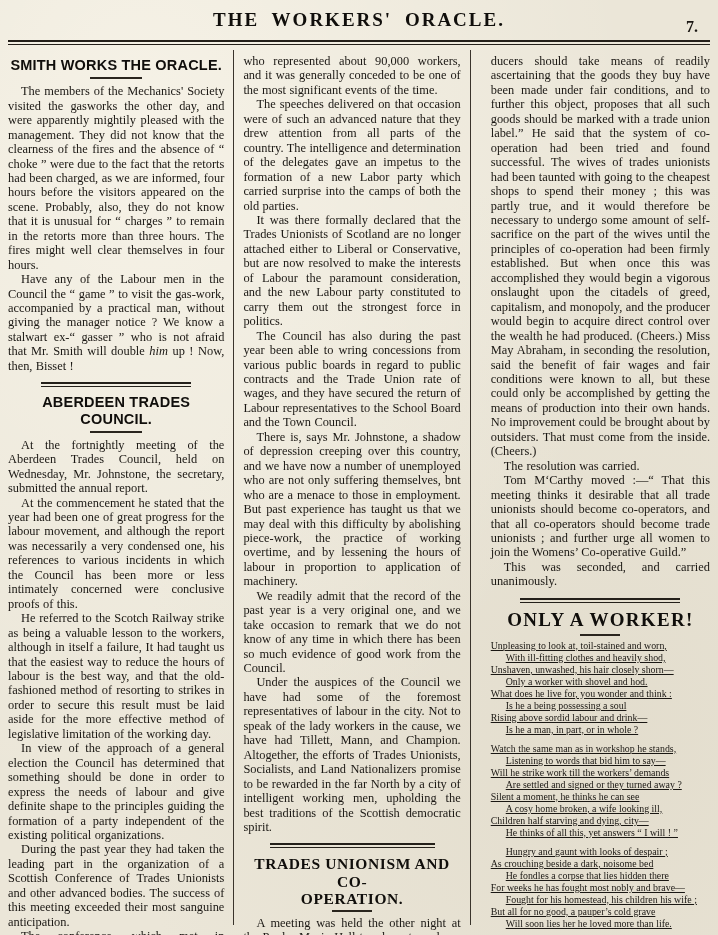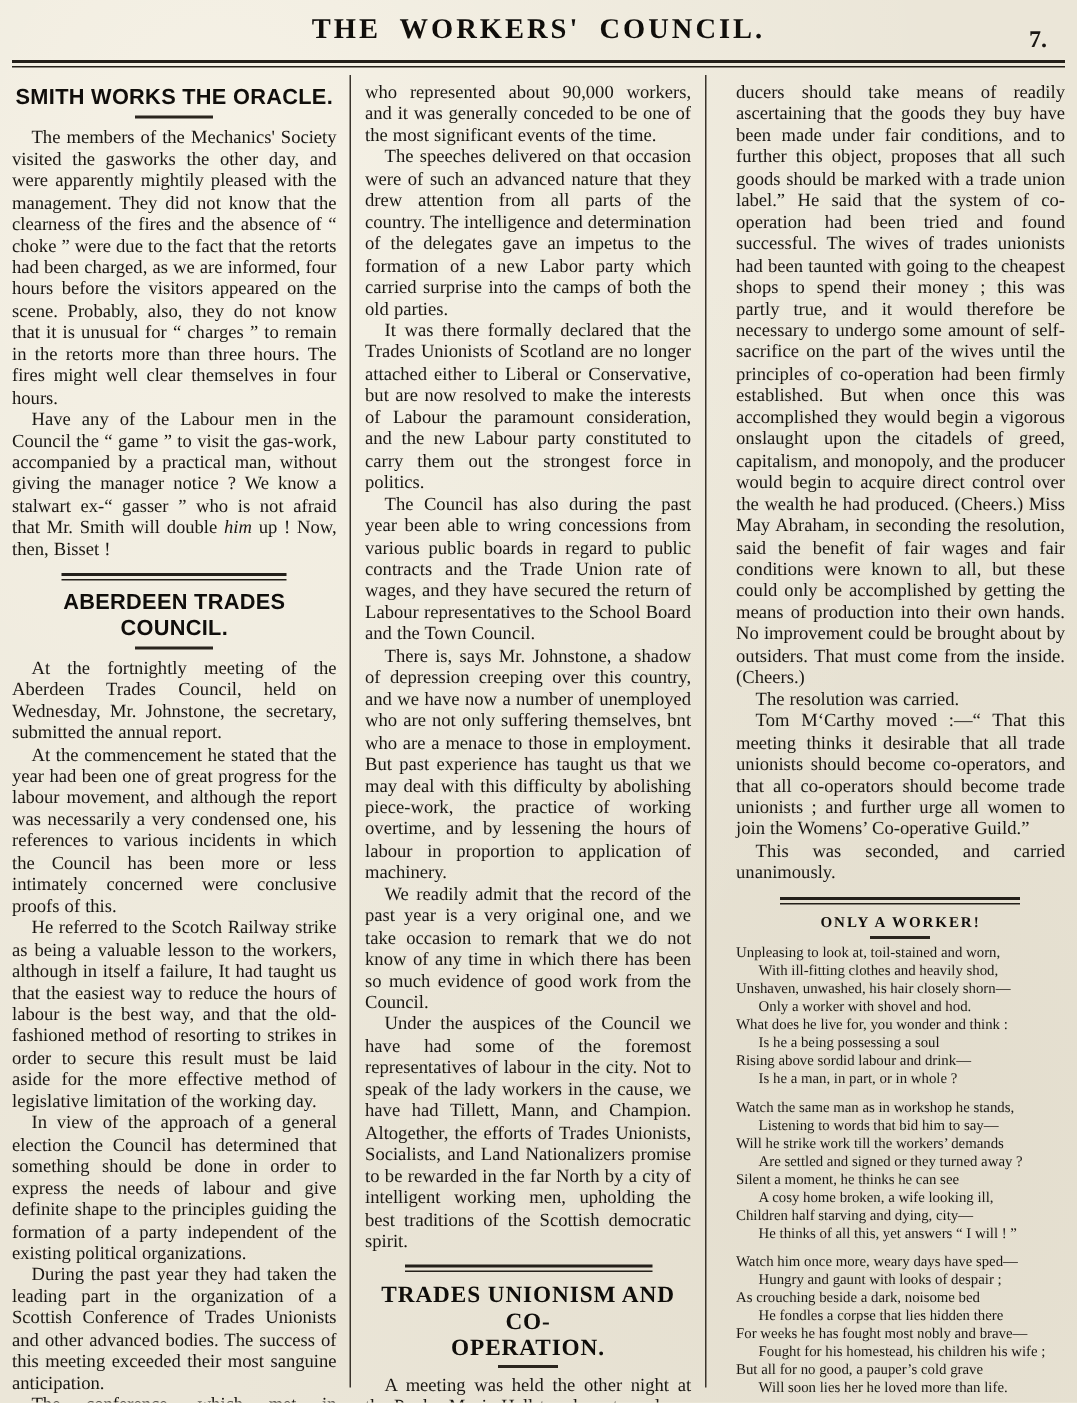--- a/index.html
+++ b/index.html
@@ -127,31 +127,31 @@
   .poem {
     font-size: 9.9px;
     line-height: 12.0px;
     margin-top: 4px;
   }
   .poem .v {
     white-space: nowrap;
     margin: 0;
   }
   .poem .v.ind { padding-left: 15px; }
-  .poem .stanza { margin-bottom: 7px; }
+  .poem .stanza { margin-bottom: 7px; text-decoration: underline; }
   .poem .stanza:last-of-type { margin-bottom: 2px; }
   i { font-style: italic; }
 </style>
 </head>
 <body>
 
 <div class="page">
 
   <div class="masthead">
-    <div class="masthead-title">THE WORKERS' COUNCIL.</div>
+    <div class="masthead-title">THE WORKERS' ORACLE.</div>
     <div class="page-number">7.</div>
   </div>
   <div class="rule-double"></div>
 
   <div class="columns">
 
     <div class="col col-1">
 
       <h2 class="section-head" style="margin-top:7px;">SMITH WORKS THE ORACLE.</h2>
       <div class="head-dash"></div>
@@ -194,21 +194,21 @@
     </div>
 
     <div class="col col-3">
       <p class="body cont" style="margin-top:4px;">ducers should take means of readily ascertaining that the goods they buy have been made under fair conditions, and to further this object, proposes that all such goods should be marked with a trade union label.” He said that the system of co-operation had been tried and found successful. The wives of trades unionists had been taunted with going to the cheapest shops to spend their money ; this was partly true, and it would therefore be necessary to undergo some amount of self-sacrifice on the part of the wives until the principles of co-operation had been firmly established. But when once this was accomplished they would begin a vigorous onslaught upon the citadels of greed, capitalism, and monopoly, and the producer would begin to acquire direct control over the wealth he had produced. (Cheers.) Miss May Abraham, in seconding the resolution, said the benefit of fair wages and fair conditions were known to all, but these could only be accomplished by getting the means of production into their own hands. No improvement could be brought about by outsiders. That must come from the inside. (Cheers.)</p>
       <p class="body">The resolution was carried.</p>
       <p class="body">Tom M‘Carthy moved :—“ That this meeting thinks it desirable that all trade unionists should become co-operators, and that all co-operators should become trade unionists ; and further urge all women to join the Womens’ Co-operative Guild.”</p>
       <p class="body">This was seconded, and carried unanimously.</p>
 
       <div class="sep-double" style="width:160px;"></div>
 
-      <h2 class="serif-head" style="font-size:10px;letter-spacing:1.3px;">ONLY A WORKER!</h2>
+      <h2 class="serif-head" style="font-size:19px;letter-spacing:1.3px;">ONLY A WORKER!</h2>
       <div class="head-dash short"></div>
 
       <div class="poem">
         <div class="stanza">
           <div class="v">Unpleasing to look at, toil-stained and worn,</div>
           <div class="v ind">With ill-fitting clothes and heavily shod,</div>
           <div class="v">Unshaven, unwashed, his hair closely shorn—</div>
           <div class="v ind">Only a worker with shovel and hod.</div>
           <div class="v">What does he live for, you wonder and think :</div>
           <div class="v ind">Is he a being possessing a soul</div>
@@ -219,21 +219,20 @@
           <div class="v">Watch the same man as in workshop he stands,</div>
           <div class="v ind">Listening to words that bid him to say—</div>
           <div class="v">Will he strike work till the workers’ demands</div>
           <div class="v ind">Are settled and signed or they turned away ?</div>
           <div class="v">Silent a moment, he thinks he can see</div>
           <div class="v ind">A cosy home broken, a wife looking ill,</div>
           <div class="v">Children half starving and dying, city—</div>
           <div class="v ind">He thinks of all this, yet answers “ I will ! ”</div>
         </div>
         <div class="stanza">
-          <div class="v">Watch him once more, weary days have sped—</div>
           <div class="v ind">Hungry and gaunt with looks of despair ;</div>
           <div class="v">As crouching beside a dark, noisome bed</div>
           <div class="v ind">He fondles a corpse that lies hidden there</div>
           <div class="v">For weeks he has fought most nobly and brave—</div>
           <div class="v ind">Fought for his homestead, his children his wife ;</div>
           <div class="v">But all for no good, a pauper’s cold grave</div>
           <div class="v ind">Will soon lies her he loved more than life.</div>
         </div>
         <div class="stanza">
           <div class="v">Heart-broken, homeless, at last he is told</div>

